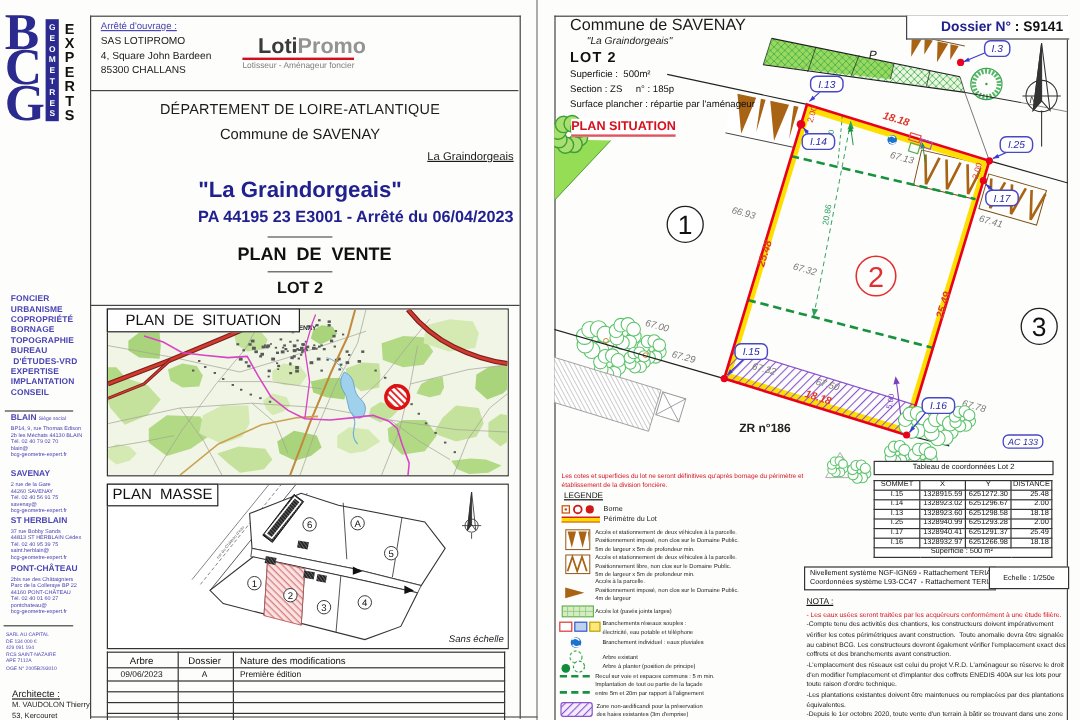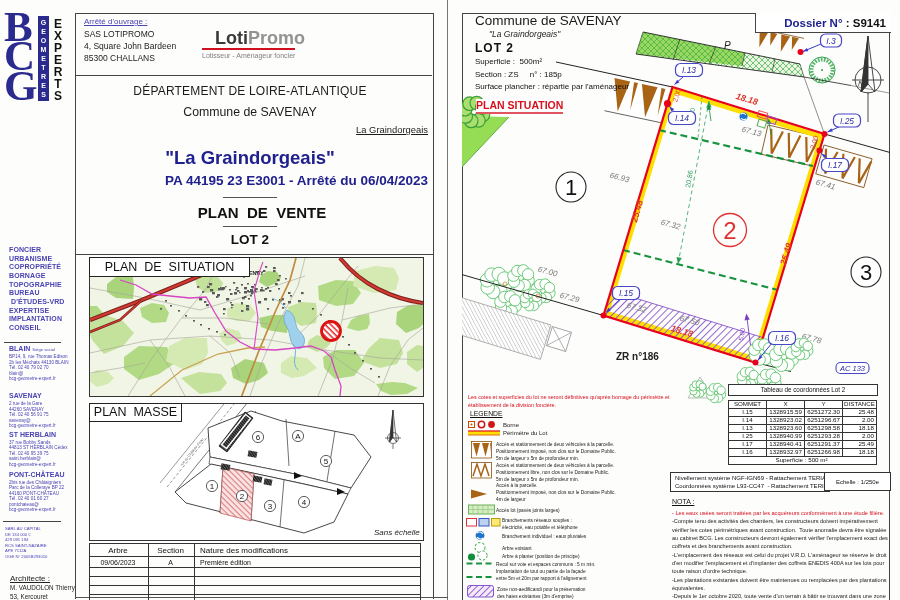--- a/index.html
+++ b/index.html
@@ -384,21 +384,21 @@
 
 <text x="284" y="131" font-size="8" font-style="italic" fill="#222">Sans échelle</text>
 </svg>
 
 <div class="a" style="left:89px;top:403px;width:91px;height:17px;border:1.4px solid #222;background:#fff;font-size:12.5px;color:#111;line-height:17px;text-align:center;">PLAN&nbsp; MASSE</div>
 
 <table class="a" style="left:89px;top:543px;width:332px;border-collapse:collapse;font-size:8px;color:#111;">
 <tbody>
       <tr style="height:13px;">
         <td style="padding:0 2px 0 0;border:1px solid #333;width:56px;text-align:center;">Arbre</td>
-        <td style="padding:0 2px 0 0;border:1px solid #333;width:43px;text-align:center;">Section</td>
+        <td style="padding:0 2px 0 0;border:1px solid #333;width:43px;text-align:center;">Dossier</td>
         <td style="padding:0 2px 0 0;border:1px solid #333;text-align:left;padding-left:5px;">Nature des modifications</td>
       </tr>
 <tr style="height:11px;font-size:7px;">
         <td style="padding:0 2px 0 0;border:1px solid #333;text-align:center;">09/06/2023</td>
         <td style="padding:0 2px 0 0;border:1px solid #333;text-align:center;">A</td>
         <td style="padding:0 2px 0 0;border:1px solid #333;padding-left:5px;">Première édition</td>
       </tr>
 <tr style="height:9px;">
         <td style="padding:0 2px 0 0;border:1px solid #333;"></td>
         <td style="padding:0 2px 0 0;border:1px solid #333;"></td>

